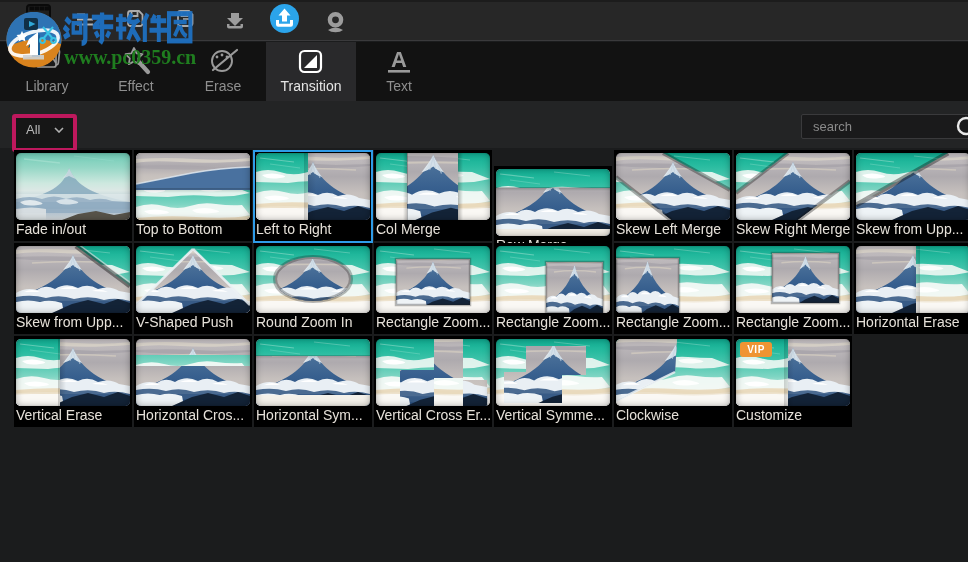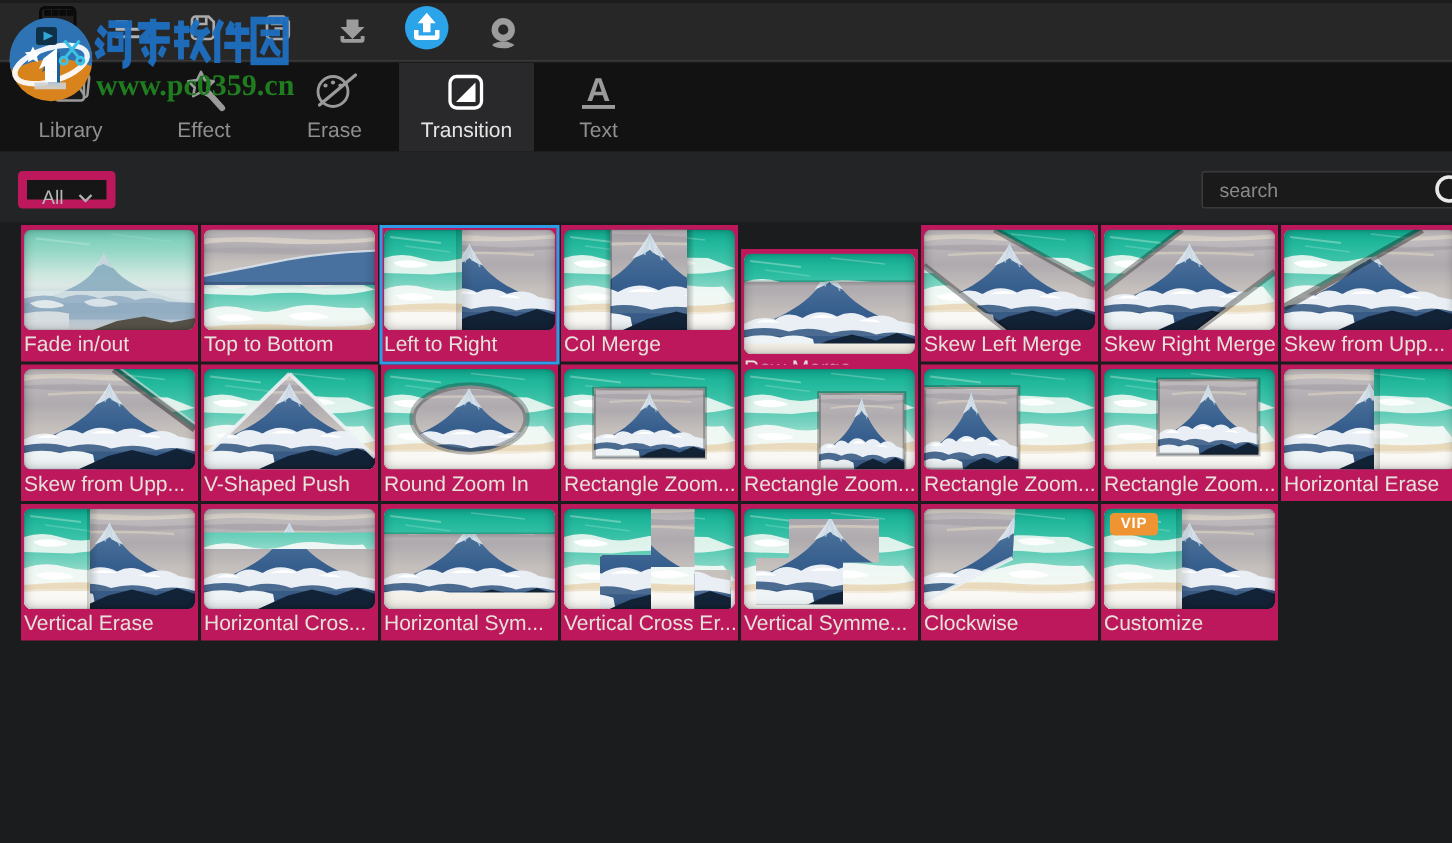--- a/index.html
+++ b/index.html
@@ -2,25 +2,25 @@
 <html><head><meta charset="utf-8"><style>
 * { margin:0; padding:0; box-sizing:border-box; }
 body { width:968px; height:562px; overflow:hidden; position:relative;
   background:#1b1c1d; font-family:"Liberation Sans", sans-serif; }
 .toolbar { position:absolute; left:0; top:0; width:968px; height:41px;
   background:#272727; border-bottom:1px solid #3a3a3c; }
 .tabbar { position:absolute; left:0; top:42px; width:968px; height:59px; background:#121212; }
 .seltab { position:absolute; left:266px; top:42px; width:90px; height:59px; background:#29292b; }
 .tablbl { position:absolute; top:78px; font-size:14px; color:#8f8f8f; text-align:center; width:100px; }
 .filterrow { position:absolute; left:0; top:101px; width:968px; height:47px; background:#232425; }
-.dropdown { position:absolute; left:12px; top:114px; width:65px; height:25px; background:#161616;
-  border:6px solid #be185d; border-radius:3px; color:#b8b8b8; font-size:13px; line-height:23px; padding-left:10px; }
+.dropdown { position:absolute; left:12px; top:114px; width:65px; height:38px; background:#161616;
+  border:4px solid #be185d; border-radius:3px; color:#b8b8b8; font-size:13px; line-height:23px; padding-left:10px; }
 .search { position:absolute; left:801px; top:114px; width:170px; height:25px; background:#1a1a1b;
   border:1px solid #3a3a3c; border-radius:2px; color:#8a8a8a; font-size:13px; line-height:23px; padding-left:11px; }
-.card { position:absolute; width:118px; height:91px; background:#be185d; }
+.card { position:absolute; width:118px; height:91px; background:#000000; }
 .timg { position:absolute; left:2px; top:3px; width:114px; height:67px; border-radius:5px; overflow:hidden; }
 .timg svg { display:block; }
 .timg::after { content:""; position:absolute; left:0; top:0; right:0; bottom:0; border-radius:5px; box-shadow:inset 0 0 7px rgba(0,0,0,.30), inset 0 0 1px rgba(0,0,0,.45); }
 .lbl { position:absolute; left:2px; top:71px; font-size:14px; color:#e6e1d9; white-space:nowrap; }
 .selborder { position:absolute; left:253px; top:150px; width:120px; height:93px;
   border:2px solid #2f9ce8; z-index:10; }
 .cjk-green { position:absolute; left:64px; top:46px; z-index:60; font-family:"Liberation Serif", serif;
   font-weight:bold; font-size:20px; color:#1f7d1f; letter-spacing:0px;text-align:center; }
 </style></head>
 <body>

